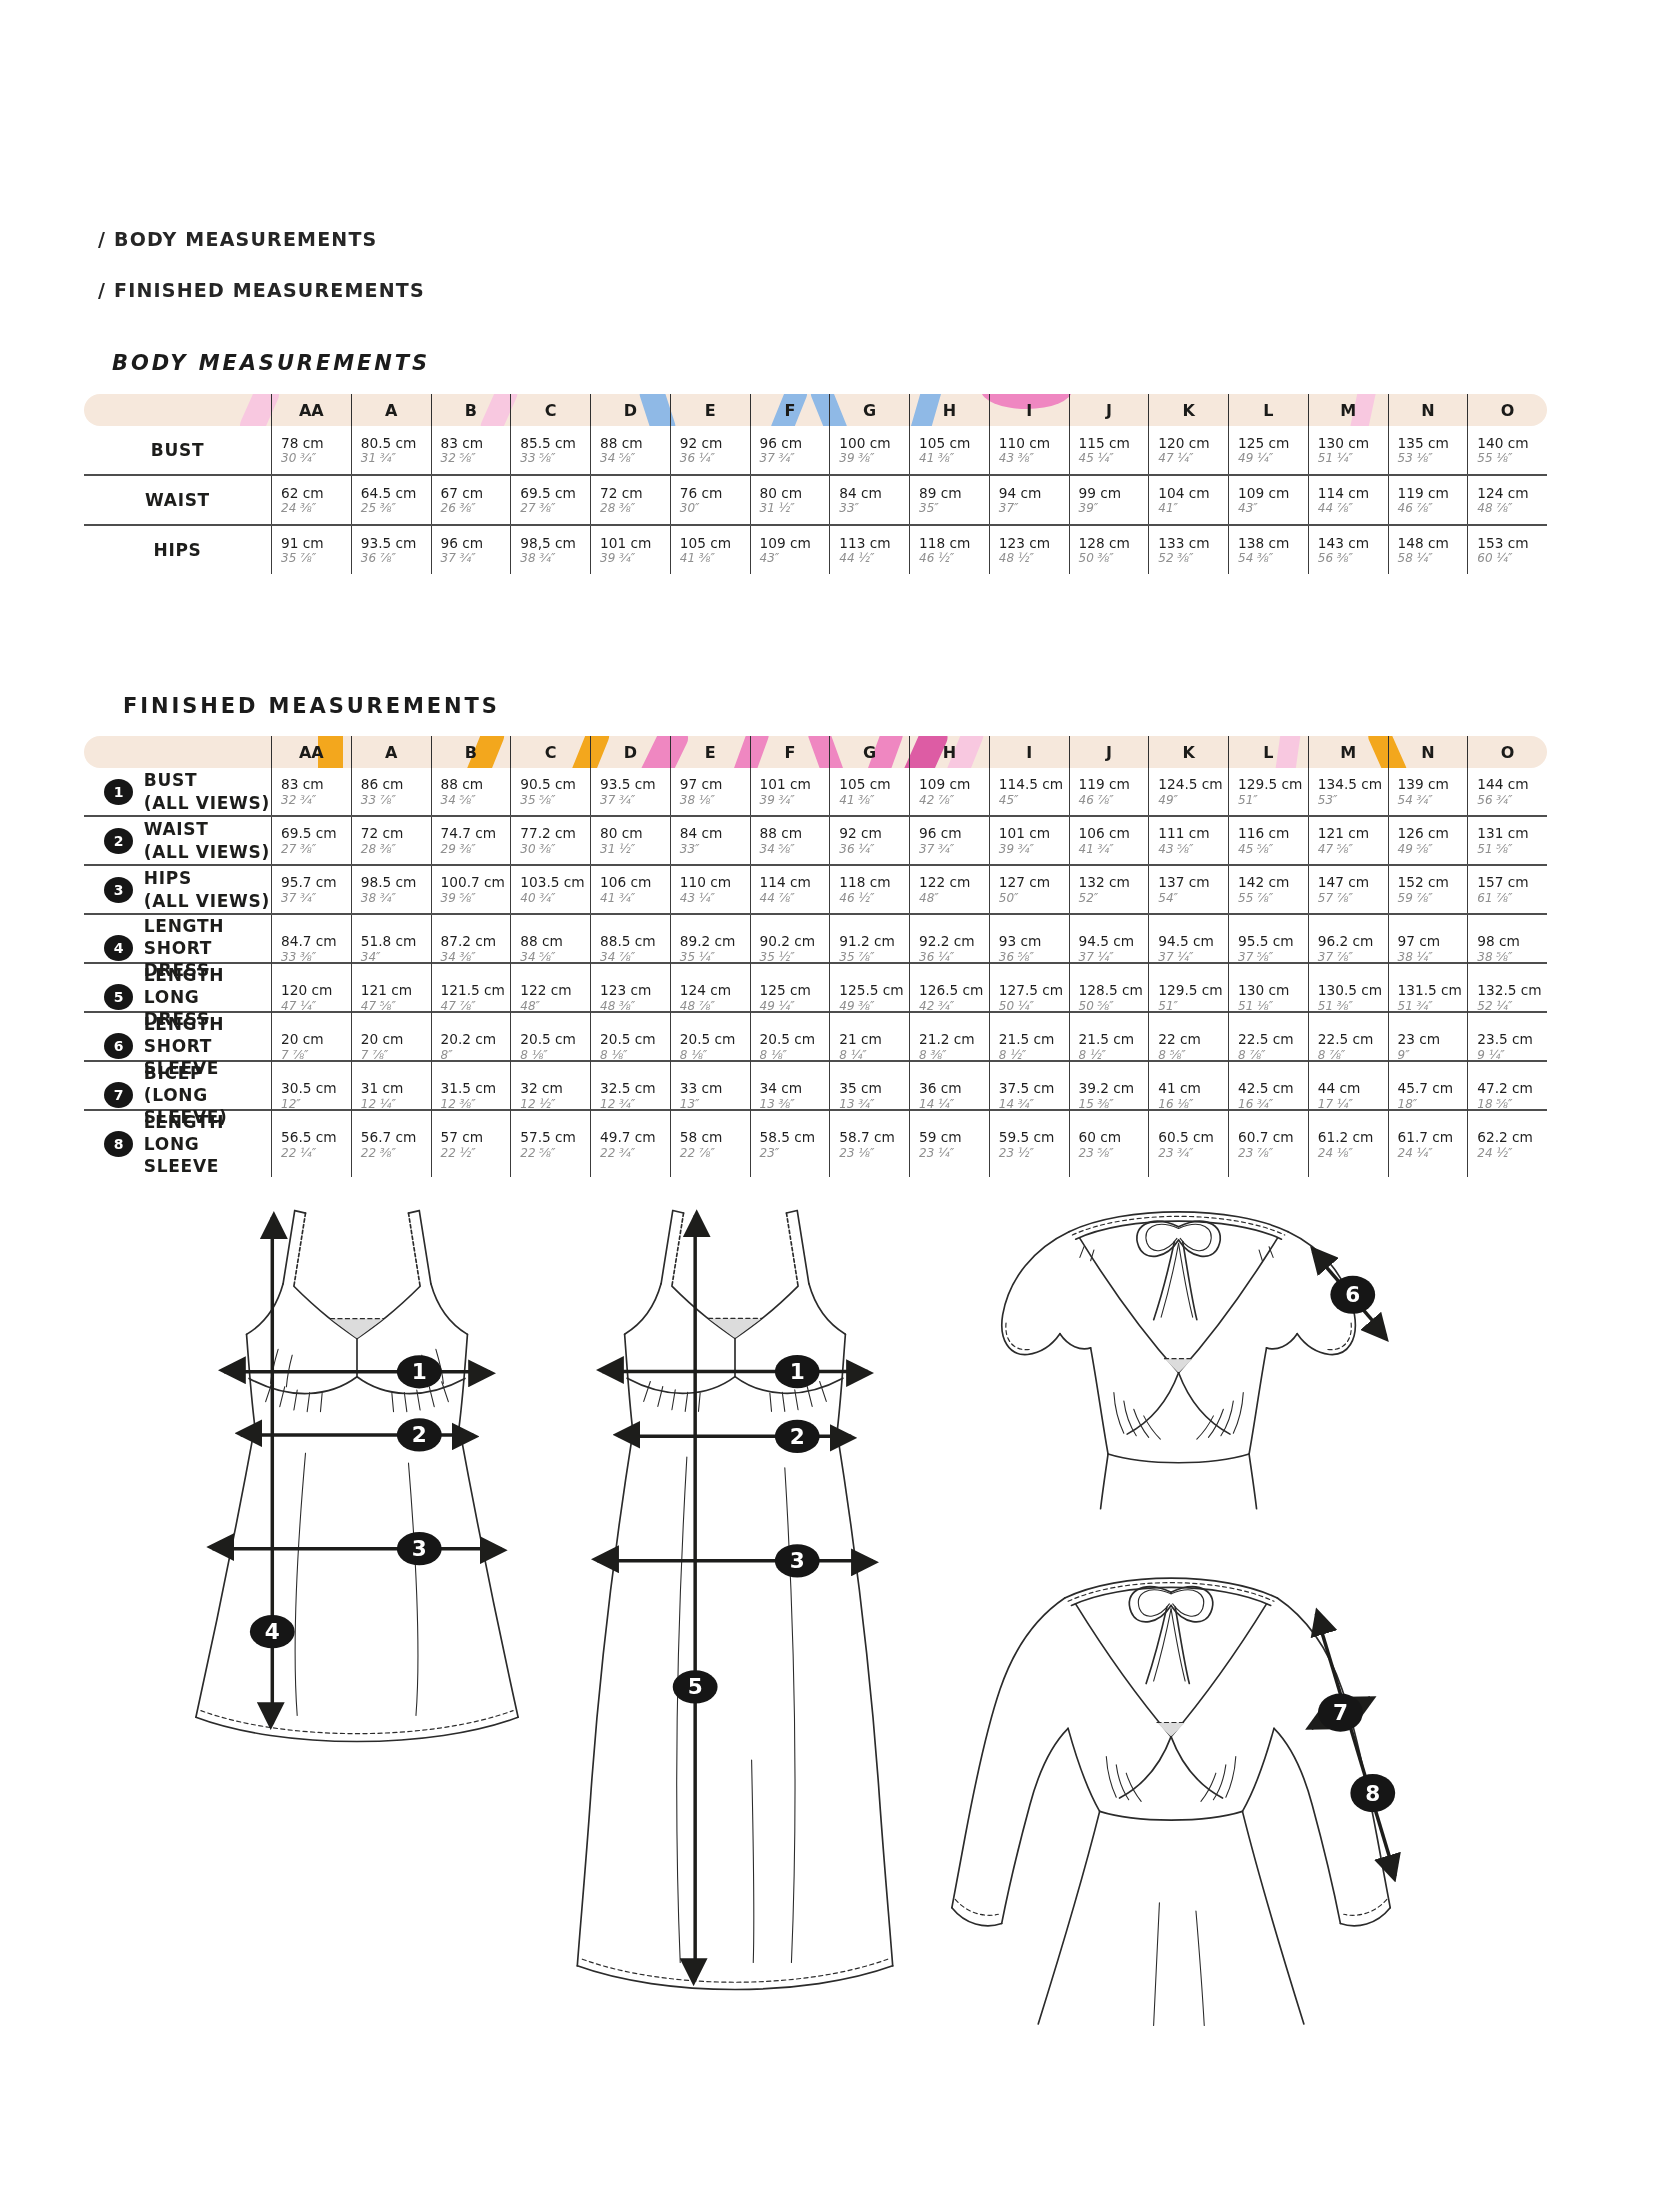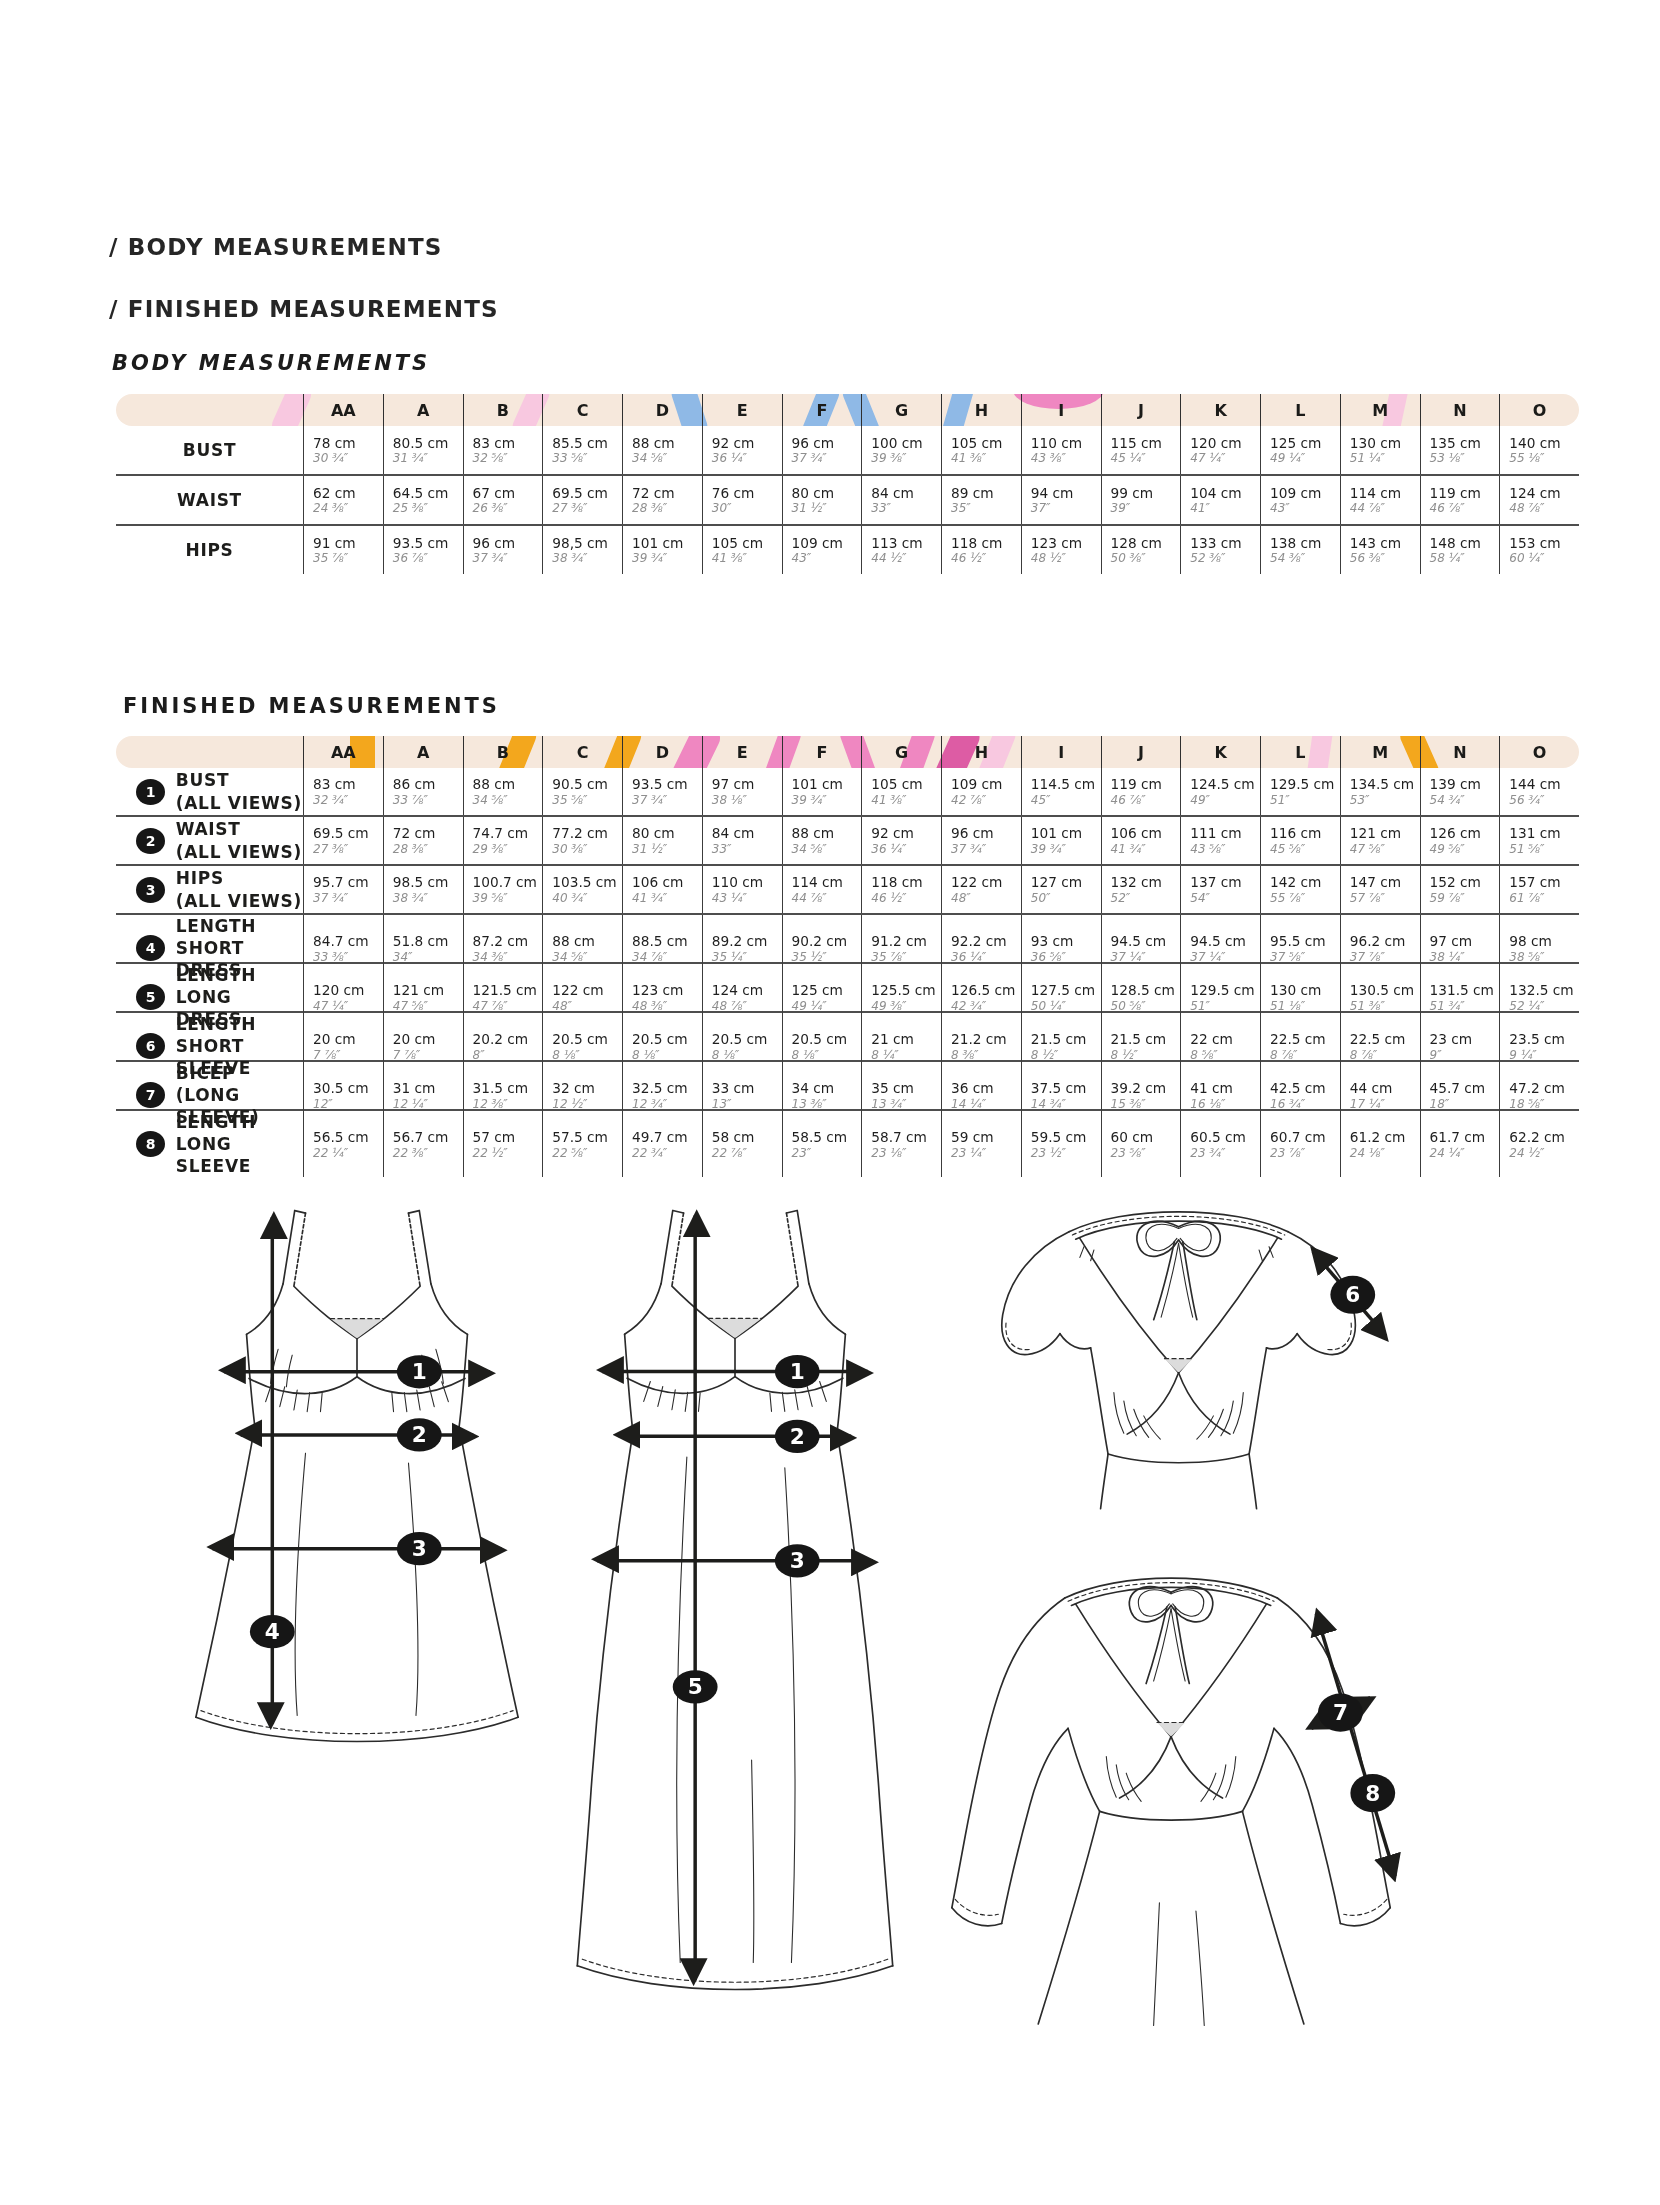--- a/index.html
+++ b/index.html
@@ -2,31 +2,31 @@
 <html style="--band_bg: #f6e8dc; --ink: #1d1d1b; --inch_gray: #8f8f8f; --line_dark: #4e4e4e; --line_v: #3c3c3c; --badge: #161616; --pink: #ef87c1; --pink_light: #f8c8e0; --magenta: #dd5ca4; --blue: #8fb9e6; --orange: #f3a71d;font-size:13.3px"><head>
 <meta charset="utf-8">
 <style>
   html,body{margin:0;padding:0;background:#ffffff;}
   .page{position:relative;width:1661px;height:2205px;background:#fff;overflow:hidden;
         font-family:"DejaVu Sans",sans-serif;color:#1d1d1b;}
 
   
   .title{position:absolute;left:110px;top:98px;font-family:"DejaVu Serif",serif;
          font-weight:700;font-size:66px;letter-spacing:-1.7px;color:#141414;}
-  .subtitles{position:absolute;left:109px;top:201px;font-weight:700;font-size:23px;
+  .subtitles{position:absolute;left:98px;top:201px;font-weight:700;font-size:19px;
              letter-spacing:1.2px;line-height:1.35;color:#262626;white-space:pre-line;}
   .subtitles div{margin:0;}
 
   
   .section-label{position:absolute;font-weight:700;font-size:21px;letter-spacing:2.9px;color:#1c1c1c;}
   #body-label{left:112px;top:351px;font-style:italic;}
   #fin-label{left:123px;top:694px;}
 
   
-  .mtable{position:absolute;left:116px;width:1463px;}
+  .mtable{position:absolute;left:84px;width:1463px;}
   #table-0{top:394px;}
   #table-1{top:736px;}
 
   .band{position:relative;display:grid;grid-template-columns:187px repeat(16,1fr);
         height:32px;background:var(--band_bg,#f6e8dc);border-radius:16px;overflow:hidden;}
   .band-cell{display:flex;align-items:center;justify-content:center;font-weight:700;
              font-size:16px;border-left:1.2px solid #2f2f2f;position:relative;z-index:2;color:#1b1b19;}
   .band-spacer{border-left:none;}
   .accent{position:absolute;z-index:1;}
 

